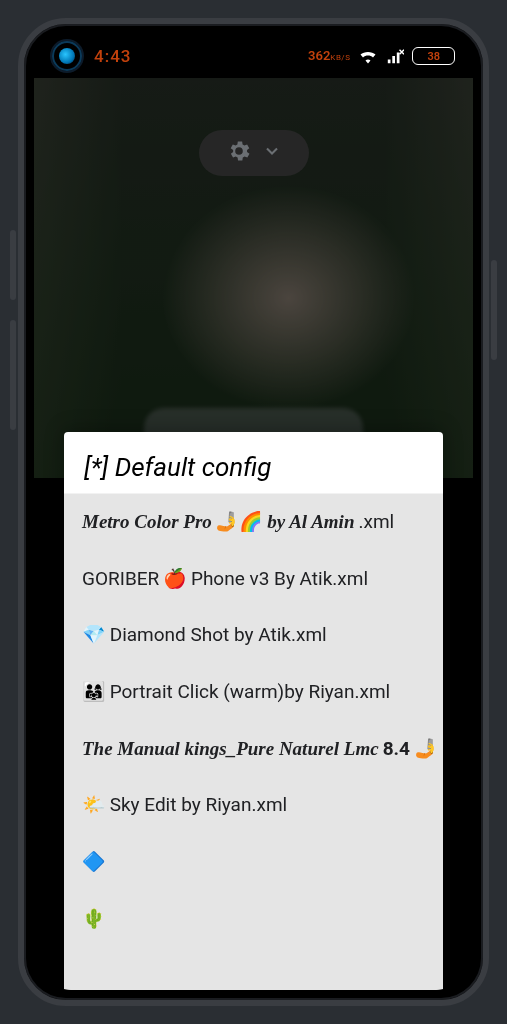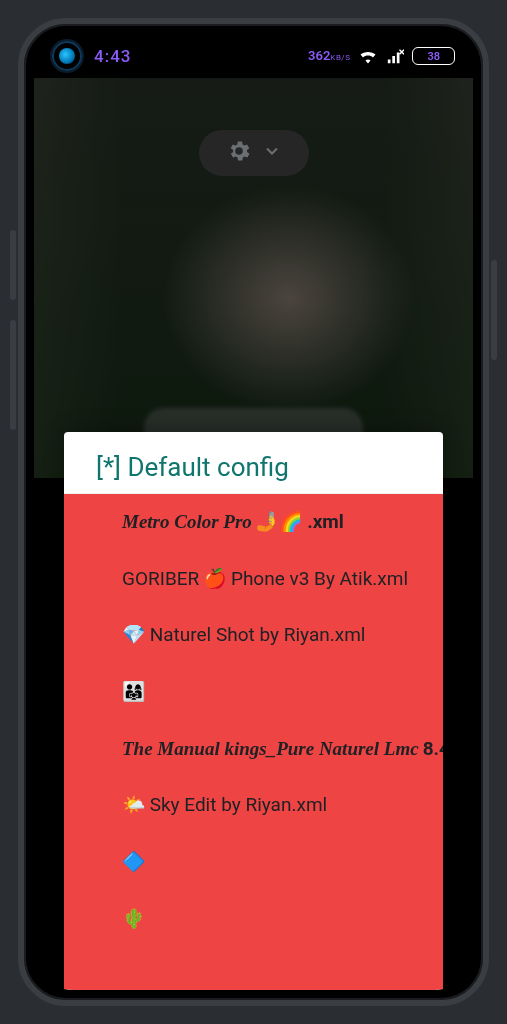--- a/index.html
+++ b/index.html
@@ -11,21 +11,21 @@
     overflow: hidden;
   }
   .side-btn { position: absolute; background:#3a3d42; width:6px; border-radius:3px; }
   .side-btn.l1 { left:10px; top:230px; height:70px; }
   .side-btn.l2 { left:10px; top:320px; height:110px; }
   .side-btn.r1 { right:10px; top:260px; height:100px; }
 
   .screen { position:absolute; inset:10px; border-radius:38px; background:#000; overflow:hidden; }
 
   
-  .statusbar { position:absolute; top:0; left:0; right:0; height:44px; display:flex; align-items:center; justify-content:space-between; padding:0 18px; color:#8b5cf6; font-size:17px; z-index:10;}
+  .statusbar { position:absolute; top:0; left:0; right:0; height:44px; display:flex; align-items:center; justify-content:space-between; padding:0 18px; color:#c2410c; font-size:17px; z-index:10;}
   .statusbar .left { display:flex; align-items:center; gap:12px; }
   .camera-hole {
     width:30px; height:30px; border-radius:50%; background:#000;
     box-shadow: 0 0 0 2px #0d1b2a, inset 0 0 0 2px #0b3a5a;
     position: relative;
   }
   .camera-hole::after{
     content:""; position:absolute; inset:7px; border-radius:50%;
     background: radial-gradient(circle at 40% 40%, #29c5ff 0%, #0077b6 60%, #001d3d 100%);
   }
@@ -71,32 +71,32 @@
   .scrim { position:absolute; inset:0; background: rgba(0,0,0,0.35); z-index:3; pointer-events:none; }
 
   
   .sheet {
     position:absolute; left:30px; right:30px; top:398px; bottom:-6px;
     background:#fff; border-radius:4px 4px 0 0; z-index:4;
     box-shadow: 0 -2px 20px rgba(0,0,0,0.3);
     overflow:hidden;
   }
   .header-item {
-    padding: 20px 10px 14px 32px;
-    font-size: 26px; color:#0f766e; font-weight:400;
-  }
-  .list { position:absolute; top:62px; left:0; right:-14px; bottom:0; background:#ef4444; z-index:5; box-shadow:0 -1px 0 rgba(0,0,0,0.05);padding-left:40px;}
+    padding: 20px 10px 14px 20px;
+    font-size: 26px; color:#000000; font-weight:400;font-style:italic;
+  }
+  .list { position:absolute; top:62px; left:0; right:-14px; bottom:0; background:#e5e5e5; z-index:5; box-shadow:0 -1px 0 rgba(0,0,0,0.05);}
   .row {
     padding: 16px 14px 16px 18px;
     font-size: 19px; color:#202124; line-height:1.3;
     display:flex; align-items:center; gap:4px;
     white-space:nowrap; overflow:hidden;
   }
   .row.italic { font-style: italic; font-family: Georgia, 'Times New Roman', serif; font-weight:600;}
-  .row .ext { font-style: normal; font-family: -apple-system, Roboto, Arial, sans-serif; font-weight:700;}
+  .row .ext { font-style: normal; font-family: -apple-system, Roboto, Arial, sans-serif; font-weight:400;}
   .row .suf { font-style: normal; font-family: -apple-system, Roboto, Arial, sans-serif; font-weight:700;}
   .emoji { font-style: normal; display:inline-block; }
 </style>
 </head>
 <body>
 
 <div class="side-btn l1"></div>
 <div class="side-btn l2"></div>
 <div class="side-btn r1"></div>
 
@@ -146,36 +146,38 @@
     <div class="scrim"></div>
 
     <div class="sheet">
       <div class="header-item">[*] Default config</div>
 
       <div class="list">
 
         <div class="row italic">
           <span>Metro Color Pro </span>
           <span class="emoji">🤳🌈</span>
+          <span>by Al Amin</span>
           <span class="ext">.xml</span>
         </div>
 
         <div class="row">
           <span>GORIBER</span>
           <span class="emoji">🍎</span>
           <span>Phone v3 By Atik.xml</span>
         </div>
 
         <div class="row">
           <span class="emoji">💎</span>
-          <span>Naturel Shot by Riyan.xml</span>
+          <span>Diamond Shot by Atik.xml</span>
         </div>
 
         <div class="row">
           <span class="emoji">👨‍👩‍👧</span>
+          <span>Portrait Click (warm)by Riyan.xml</span>
         </div>
 
         <div class="row italic">
           <span>The Manual kings_Pure Naturel Lmc</span>
           <span class="suf">8.4</span>
           <span class="emoji">🤳🧍🌿</span>
 
         </div>
 
         <div class="row">

